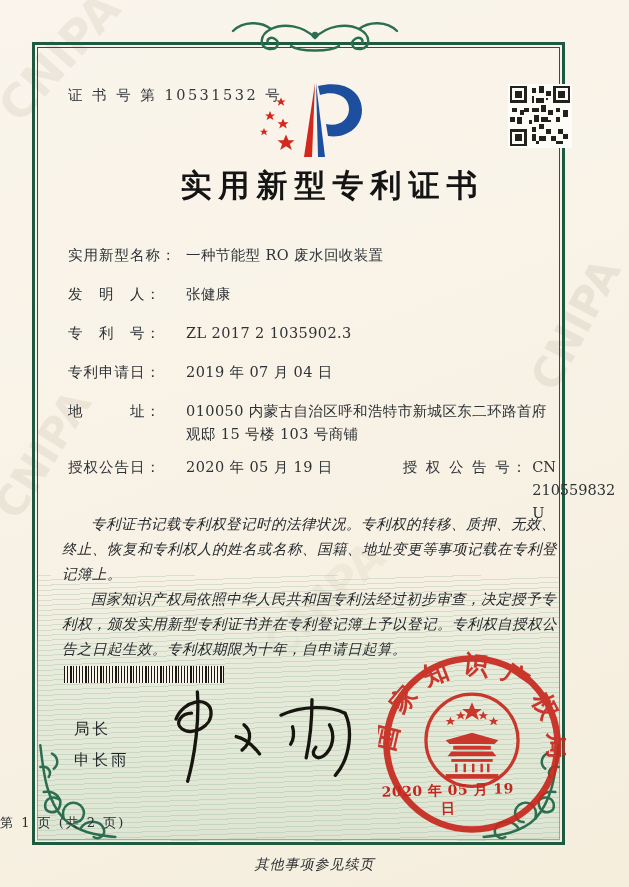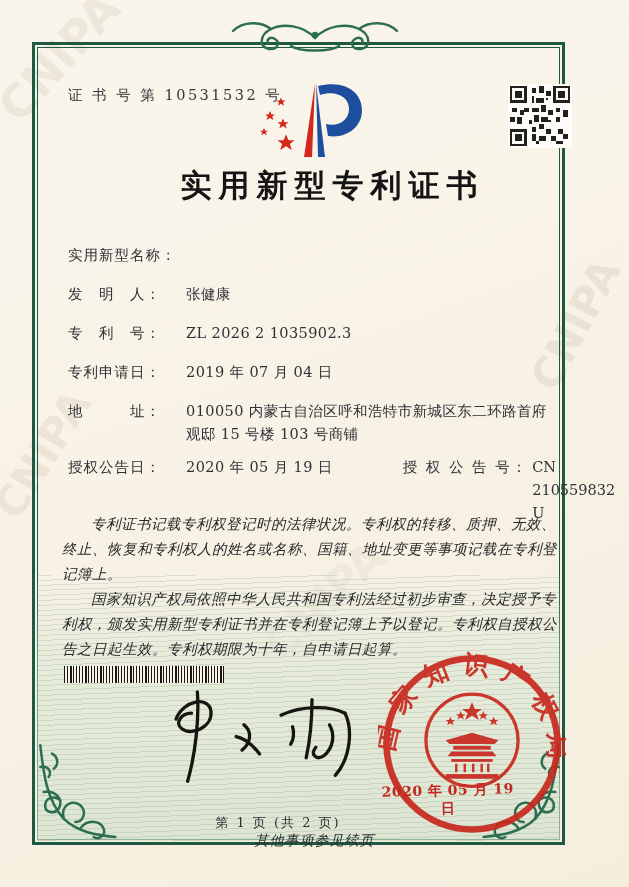--- a/index.html
+++ b/index.html
@@ -59,23 +59,23 @@
   
   .director{position:absolute;left:74px;top:714px;font-family:"DejaVu Sans","Liberation Sans",sans-serif;
             font-size:15.5px;letter-spacing:3px;color:#1f2226;line-height:31px;}
   .signature{position:absolute;left:158px;top:686px;width:205px;height:102px;}
   
   .seal{position:absolute;left:378px;top:650px;width:188px;height:188px;opacity:0.92;}
   .seal-date{position:absolute;left:372px;top:782px;width:152px;text-align:center;
              font-size:14px;font-weight:600;color:#c4261d;letter-spacing:0.5px;
              transform:rotate(-1.5deg);}
   
-  .pageno{position:absolute;left:0;top:814px;width:556px;text-align:center;
+  .pageno{position:absolute;left:0;top:814px;width:556px;text-align:left;
           font-size:13px;letter-spacing:2px;color:#2c2f33;}
-  .footer-note{position:absolute;left:0;top:832px;width:629px;text-align:center;
+  .footer-note{position:absolute;left:0;top:856px;width:629px;text-align:center;
                font-size:14px;font-style:italic;color:#2c2f33;letter-spacing:1px;}
 </style>
 </head>
 <body>
 
 <div class="page">
 
   <div class="wm wm1">CNIPA</div>
   <div class="wm wm2">CNIPA</div>
   <div class="wm wm3">CNIPA</div>
@@ -176,28 +176,29 @@
       <rect x="16" y="14" width="1" height="1"></rect>
         <rect x="11" y="23" width="1" height="1"></rect>
     </g>
   </svg>
 
   <div class="title">实用新型专利证书</div>
 
   <div class="fields">
     <div class="frow">
       <span class="flabel">实用新型名称：</span>
+      <span class="fvalue">一种节能型 RO 废水回收装置</span>
     </div>
     <div class="frow">
       <span class="flabel">发　明　人：</span>
       <span class="fvalue">张健康</span>
     </div>
     <div class="frow">
       <span class="flabel">专　利　号：</span>
-      <span class="fvalue">ZL 2026 2 1035902.3</span>
+      <span class="fvalue">ZL 2017 2 1035902.3</span>
     </div>
     <div class="frow">
       <span class="flabel">专利申请日：</span>
       <span class="fvalue">2019 年 07 月 04 日</span>
     </div>
     <div class="frow addr">
       <span class="flabel">地　　　址：</span>
       <span class="fvalue">010050 内蒙古自治区呼和浩特市新城区东二环路首府观邸 15 号楼 103 号商铺</span>
     </div>
     <div class="frow">
@@ -208,20 +209,24 @@
     </div>
   </div>
 
   <div class="paras">
     <p>专利证书记载专利权登记时的法律状况。专利权的转移、质押、无效、终止、恢复和专利权人的姓名或名称、国籍、地址变更等事项记载在专利登记簿上。</p>
     <p>国家知识产权局依照中华人民共和国专利法经过初步审查，决定授予专利权，颁发实用新型专利证书并在专利登记簿上予以登记。专利权自授权公告之日起生效。专利权期限为十年，自申请日起算。</p>
   </div>
 
   <div class="barcode"></div>
 
+  <div class="director">
+    <div>局长</div>
+    <div>申长雨</div>
+  </div>
 
   <svg class="signature" viewBox="0 0 210 105" aria-label="申长雨">
     <g fill="none" stroke="#17150f" stroke-width="3.4" stroke-linecap="round" stroke-linejoin="round">
       <path d="M18,34 C26,14 52,10 54,26 C56,42 34,52 24,44 C16,38 24,28 34,28"></path>
       <path d="M40,6 C42,34 38,70 30,98"></path>
       <path d="M88,40 C96,46 96,58 86,66"></path>
       <path d="M80,52 C90,54 98,62 104,70"></path>
       <path d="M126,30 C148,20 176,20 192,28"></path>
       <path d="M158,14 C158,34 156,56 152,74"></path>
       <path d="M138,42 C140,48 139,56 136,60"></path>

